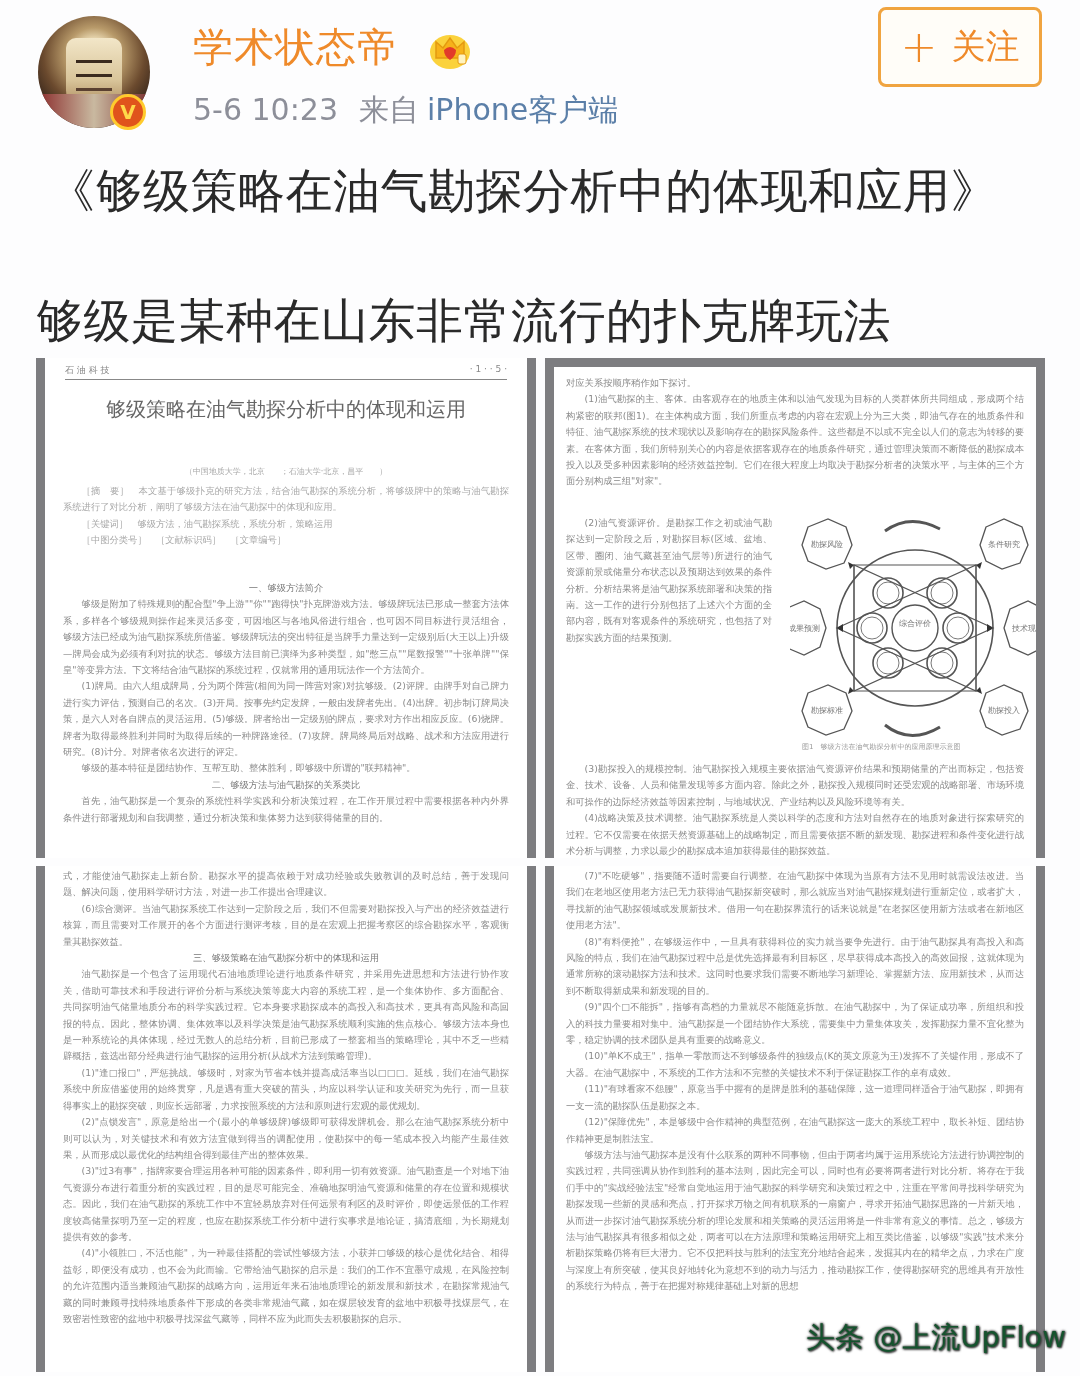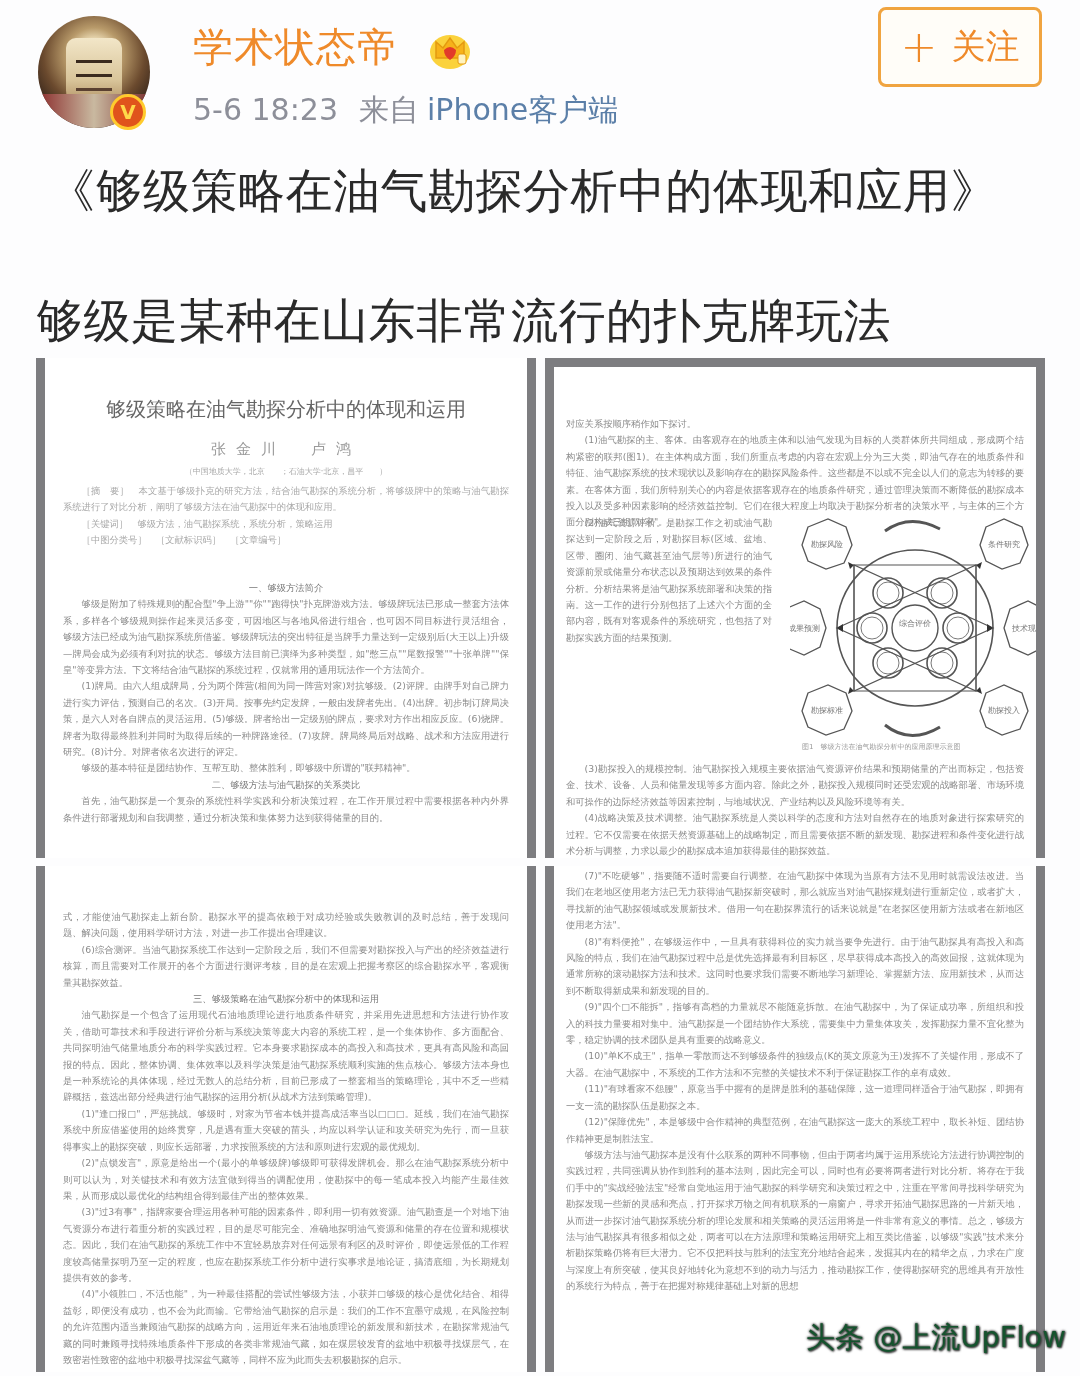--- a/index.html
+++ b/index.html
@@ -39,21 +39,21 @@
   .p3 { left: 36px; top: 866px; width: 500px; height: 506px; }
   .p4 { left: 545px; top: 866px; width: 500px; height: 506px; }
 
   .running-head { position: absolute; left: 20px; right: 20px; top: 6px; font-size: 9px; color: #888; border-bottom: 1px solid #888; padding-bottom: 2px; display: flex; justify-content: space-between; }
   .paper-title { position: absolute; left: 0; right: 0; top: 38px; text-align: center; font-size: 20px; color: #666; }
   .authors { position: absolute; left: 0; right: 0; top: 82px; text-align: center; font-size: 15px; color: #9a9a9a; letter-spacing: 10px; }
   .affil { position: absolute; left: 0; right: 0; top: 108px; text-align: center; font-size: 8px; color: #aaa; }
 
   .body-text { position: absolute; font-size: 9.3px; line-height: 16.4px; color: #8a8a8a; text-align: justify; word-break: break-all; }
   .body-text p { text-indent: 2em; }
-  .body-text p.noindent { text-indent: 0; margin-top: 41px; }
+  .body-text p.noindent { text-indent: 0; }
   .body-text p.section { text-align: center; text-indent: 0; color: #7a7a7a; }
   .abstract { color: #a8a8a8; }
 
   .diagram { position: absolute; left: 236px; top: 146px; width: 250px; height: 240px; }
   .fig-caption { position: absolute; left: 248px; top: 375px; font-size: 7px; color: #999; }
 
   .watermark { position: absolute; left: 806px; top: 1318px; font-size: 29px; color: #14532d;
     text-shadow: 0 0 2px #444, 0 0 3px #444, 1px 1px 2px #333; white-space: nowrap; }
 </style>
 </head>
@@ -68,35 +68,38 @@
 
   <div class="username">学术状态帝</div>
   <svg class="crown" viewBox="0 0 44 42">
     <ellipse cx="22" cy="24" rx="20" ry="17" fill="#fbd23c"></ellipse>
     <path d="M8 30 L8 14 L15 20 L22 10 L29 20 L36 14 L36 30 Z" fill="#f7b21a" stroke="#e49a10" stroke-width="1.5"></path>
     <path d="M16 22 Q22 16 28 22 Q28 28 22 32 Q16 28 16 22 Z" fill="#e23a2a"></path>
     <rect x="30" y="26" width="8" height="10" rx="2" fill="#fff3c0" stroke="#e49a10"></rect>
   </svg>
 
   <div class="meta">
-    <span>5-6 18:23</span><span class="from">来自</span><span class="client">iPhone客户端</span>
+    <span>5-6 10:23</span><span class="from">来自</span><span class="client">iPhone客户端</span>
   </div>
 
   <div class="follow-btn">
     <span class="plus">+</span>
     <span>关注</span>
   </div>
 </div>
 
 <div class="title1">《够级策略在油气勘探分析中的体现和应用》</div>
 <div class="title2">够级是某种在山东非常流行的扑克牌玩法</div>
 
 <div class="page p1">
+  <div class="running-head">
+    <span>石 油 科 技</span>
+    <span>· 1 · · 5 ·</span>
+  </div>
   <div class="paper-title">够级策略在油气勘探分析中的体现和运用</div>
-  <div class="authors">张金川　卢鸿</div>
   <div class="affil">（中国地质大学，北京　　；石油大学·北京，昌平　　）</div>
   <div class="body-text abstract" style="left:18px; right:18px; top:125px;">
     <p>［摘　要］　本文基于够级扑克的研究方法，结合油气勘探的系统分析，将够级牌中的策略与油气勘探系统进行了对比分析，阐明了够级方法在油气勘探中的体现和应用。</p>
     <p>［关键词］　够级方法，油气勘探系统，系统分析，策略运用</p>
     <p>［中图分类号］　［文献标识码］　［文章编号］</p>
   </div>
   <div class="body-text" style="left:18px; right:18px; top:222px;">
     <p class="section">一、够级方法简介</p>
     <p>够级是附加了特殊规则的配合型"争上游""你""跑得快"扑克牌游戏方法。够级牌玩法已形成一整套方法体系，多样各个够级规则操作起来灵活多变，可因地区与各地风俗进行组合，也可因不同目标进行灵活组合，够级方法已经成为油气勘探系统所借鉴。够级牌玩法的突出特征是当牌手力量达到一定级别后(大王以上)升级—牌局会成为必须有利对抗的状态。够级方法目前已演绎为多种类型，如"憋三点""尾数报警""十张单牌""保皇"等变异方法。下文将结合油气勘探的系统过程，仅就常用的通用玩法作一个方法简介。</p>
     <p>(1)牌局。由六人组成牌局，分为两个阵营(相间为同一阵营对家)对抗够级。(2)评牌。由牌手对自己牌力进行实力评估，预测自己的名次。(3)开局。按事先约定发牌，一般由发牌者先出。(4)出牌。初步制订牌局决策，是六人对各自牌点的灵活运用。(5)够级。牌者给出一定级别的牌点，要求对方作出相应反应。(6)烧牌。牌者为取得最终胜利并同时为取得后续的一种牌路途径。(7)攻牌。牌局终局后对战略、战术和方法应用进行研究。(8)计分。对牌者依名次进行的评定。</p>

